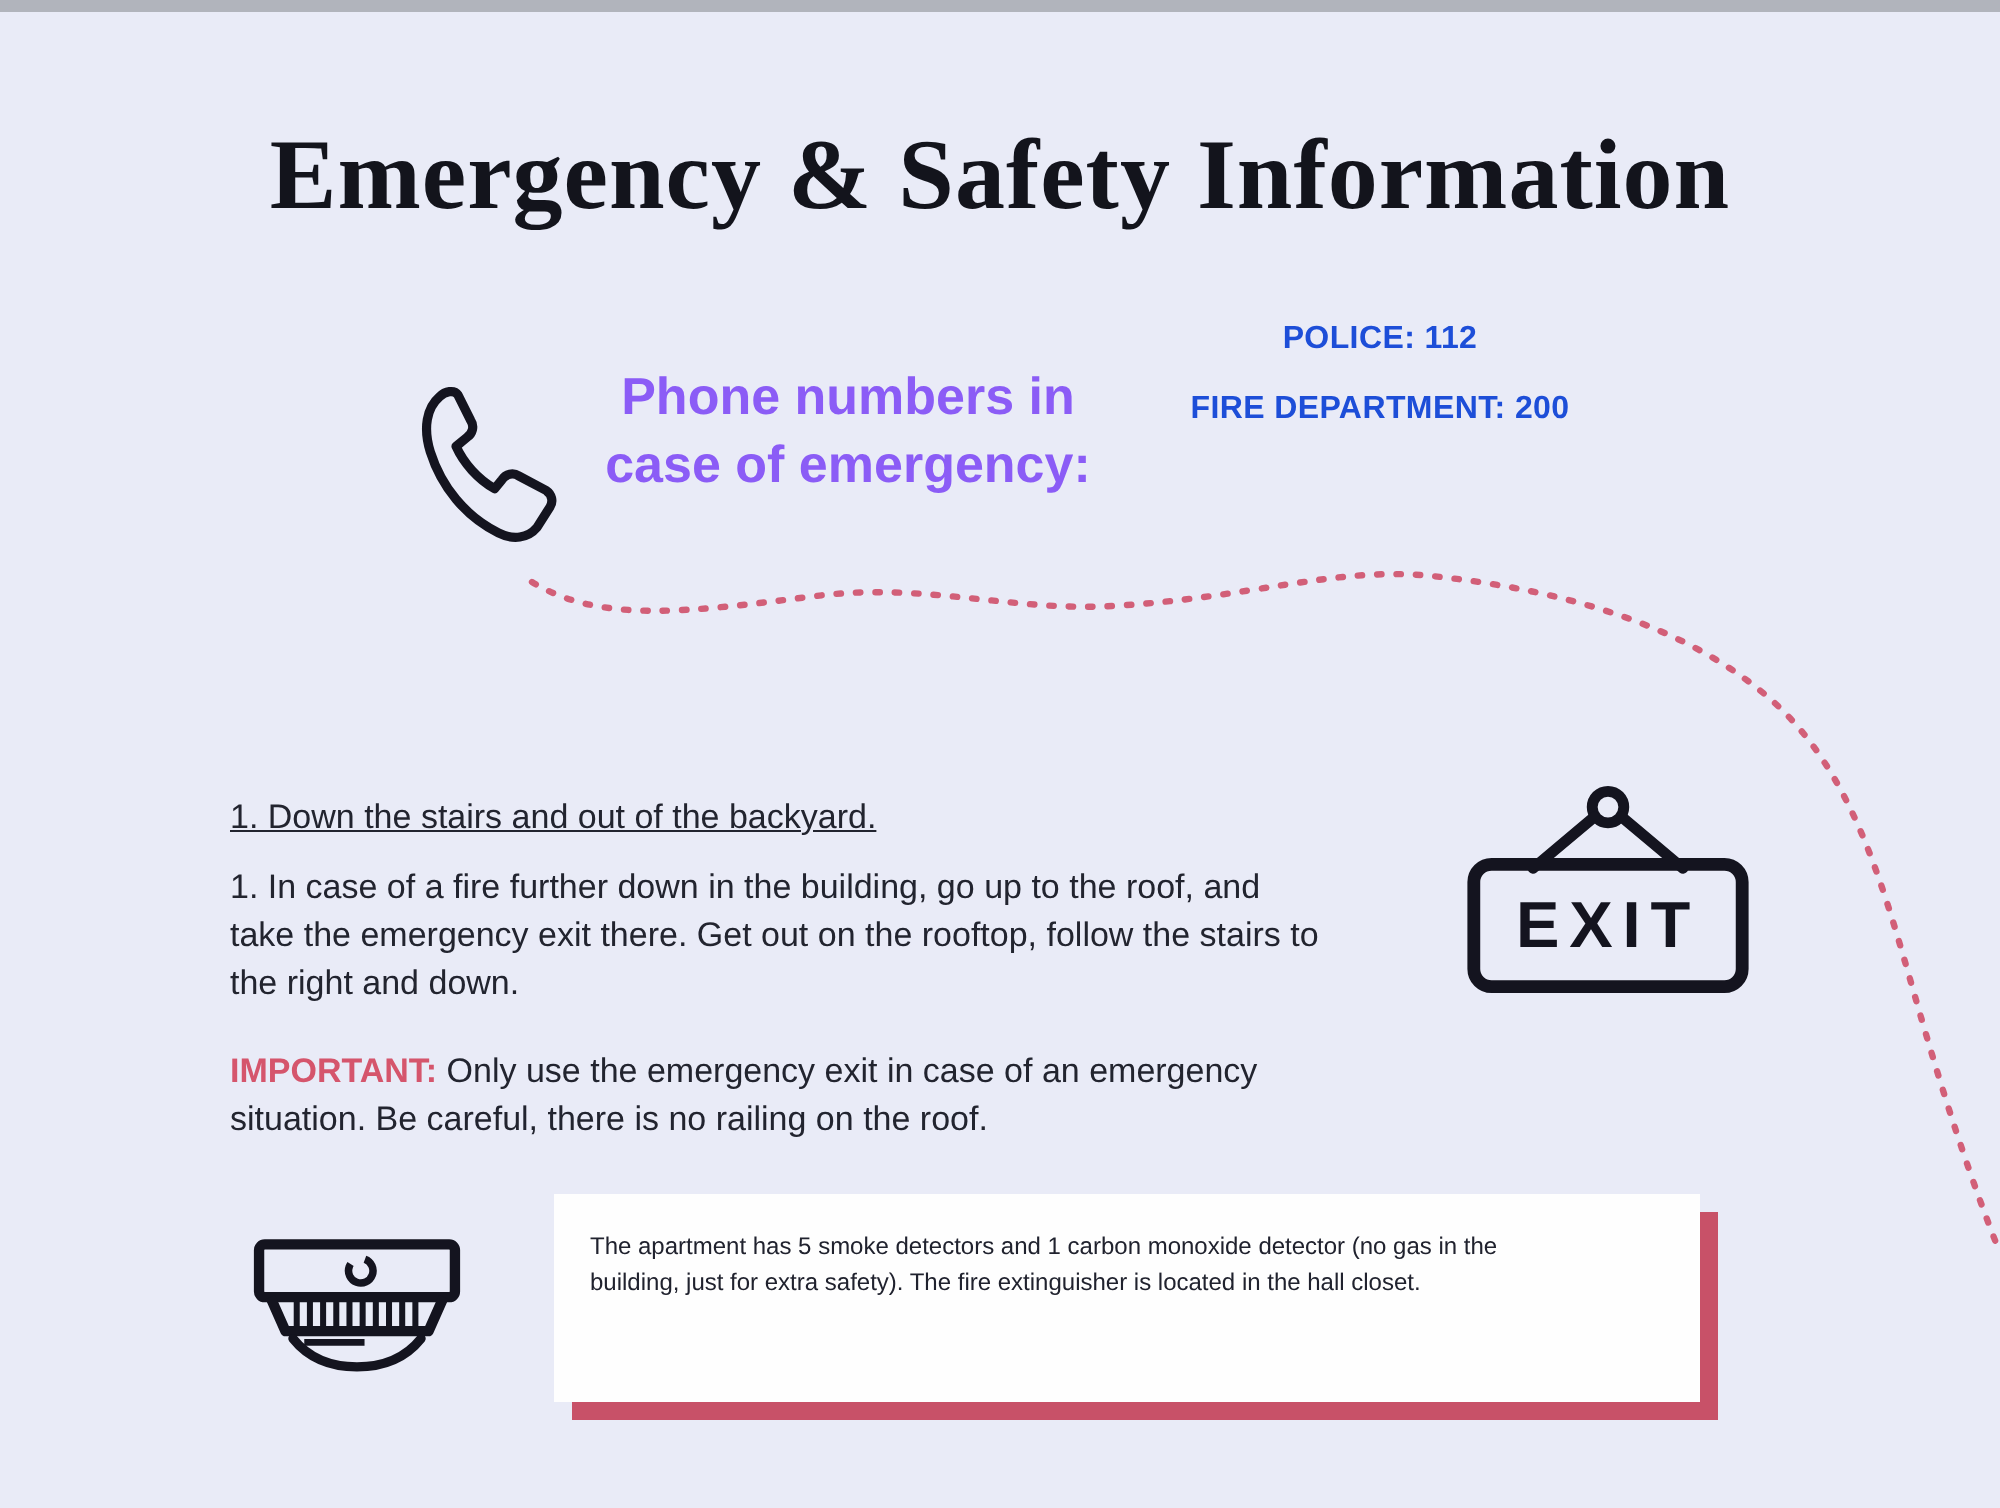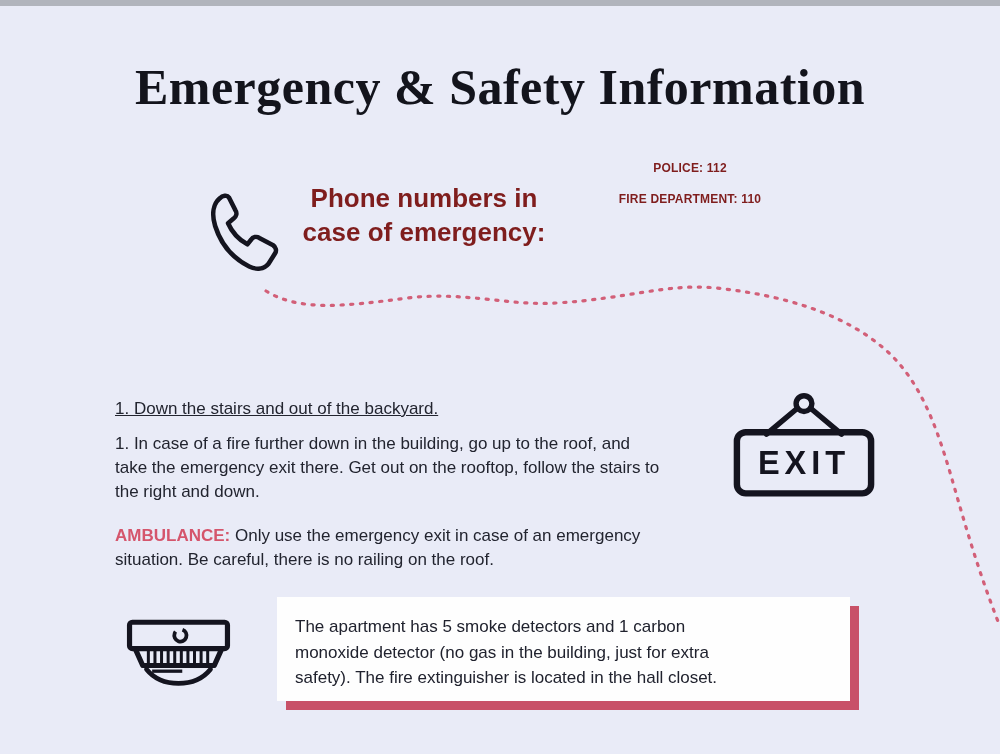--- a/index.html
+++ b/index.html
@@ -32,31 +32,31 @@
     position: absolute; left: 194px; top: 184px;
     width: 92px; height: 106px;
   }
   .phone-heading {
     position: absolute; left: 284px; top: 182px;
     width: 280px;
     text-align: center;
     font-weight: 700;
     font-size: 26px;
     line-height: 1.3;
-    color: #7f1d1d;
+    color: #8b5cf6;
   }
   .numbers {
     position: absolute; left: 560px; top: 161px;
     width: 260px;
     text-align: center;
   }
   .number-line {
     font-weight: 700;
-    font-size: 12px;
-    color: #7f1d1d;
+    font-size: 16px;
+    color: #1d4ed8;
     margin-bottom: 17px;
     letter-spacing: 0.2px;
   }
   .dotted-path {
     position: absolute; left: 0; top: 0;
     width: 1000px; height: 754px;
     pointer-events: none;
   }
   .exits-heading {
     position: absolute; left: 115px; top: 314px;
@@ -95,21 +95,21 @@
     position: absolute; left: 277px; top: 597px;
     width: 573px; height: 104px;
     background: #fefefe;
     box-shadow: 9px 9px 0 #c85168;
     box-sizing: border-box;
     padding: 17px 20px 0 18px;
   }
   .info-box p {
     margin: 0;
     max-width: 468px;
-    font-size: 17px;
+    font-size: 12px;
     line-height: 1.5;
     color: #20222e;
   }
 </style>
 </head>
 <body>
 
 <div class="page">
 
   <div class="topbar"></div>
@@ -121,29 +121,29 @@
   </svg>
 
   <svg class="phone-icon" viewBox="0 0 100 110">
     <path d="M28 13 C21 19 19 30 23 43 C29 62 42 78 60 87 C68 91 76 90 81 84 L88 73 C90 70 89 66 86 64 L71 56 C68 54 64 55 62 58 L58 63 C49 58 41 49 37 40 L43 35 C46 33 47 29 45 26 L38 12 C36 9 31 10 28 13 Z" fill="none" stroke="#14141f" stroke-width="5" stroke-linejoin="round"></path>
   </svg>
 
   <div class="phone-heading">Phone numbers in case of emergency:</div>
 
   <div class="numbers">
     <div class="number-line">POLICE: 112</div>
-    <div class="number-line">FIRE DEPARTMENT: 110</div>
+    <div class="number-line">FIRE DEPARTMENT: 200</div>
   </div>
 
 
   <div class="list-item list-item-1">1. Down the stairs and out of the backyard.</div>
   <div class="list-item list-item-2">1. In case of a fire further down in the building, go up to the roof, and take the emergency exit there. Get out on the rooftop, follow the stairs to the right and down.</div>
 
   <div class="important-para">
-    <span class="important-label">AMBULANCE:</span>
+    <span class="important-label">IMPORTANT:</span>
     <span>Only use the emergency exit in case of an emergency situation. Be careful, there is no railing on the roof.</span>
   </div>
 
   <svg class="exit-sign-icon" viewBox="0 0 150 116">
     <circle cx="75" cy="16" r="8" fill="none" stroke="#14141f" stroke-width="5.5"></circle>
     <path d="M68 21 L37 47 M82 21 L113 47" fill="none" stroke="#14141f" stroke-width="5.5" stroke-linecap="round"></path>
     <rect x="7" y="45" width="136" height="62" rx="9" fill="none" stroke="#14141f" stroke-width="6.5"></rect>
     <text x="75" y="87" text-anchor="middle" font-family="Liberation Sans, sans-serif" font-size="33" font-weight="bold" letter-spacing="5" fill="#14141f">EXIT</text>
   </svg>
 

